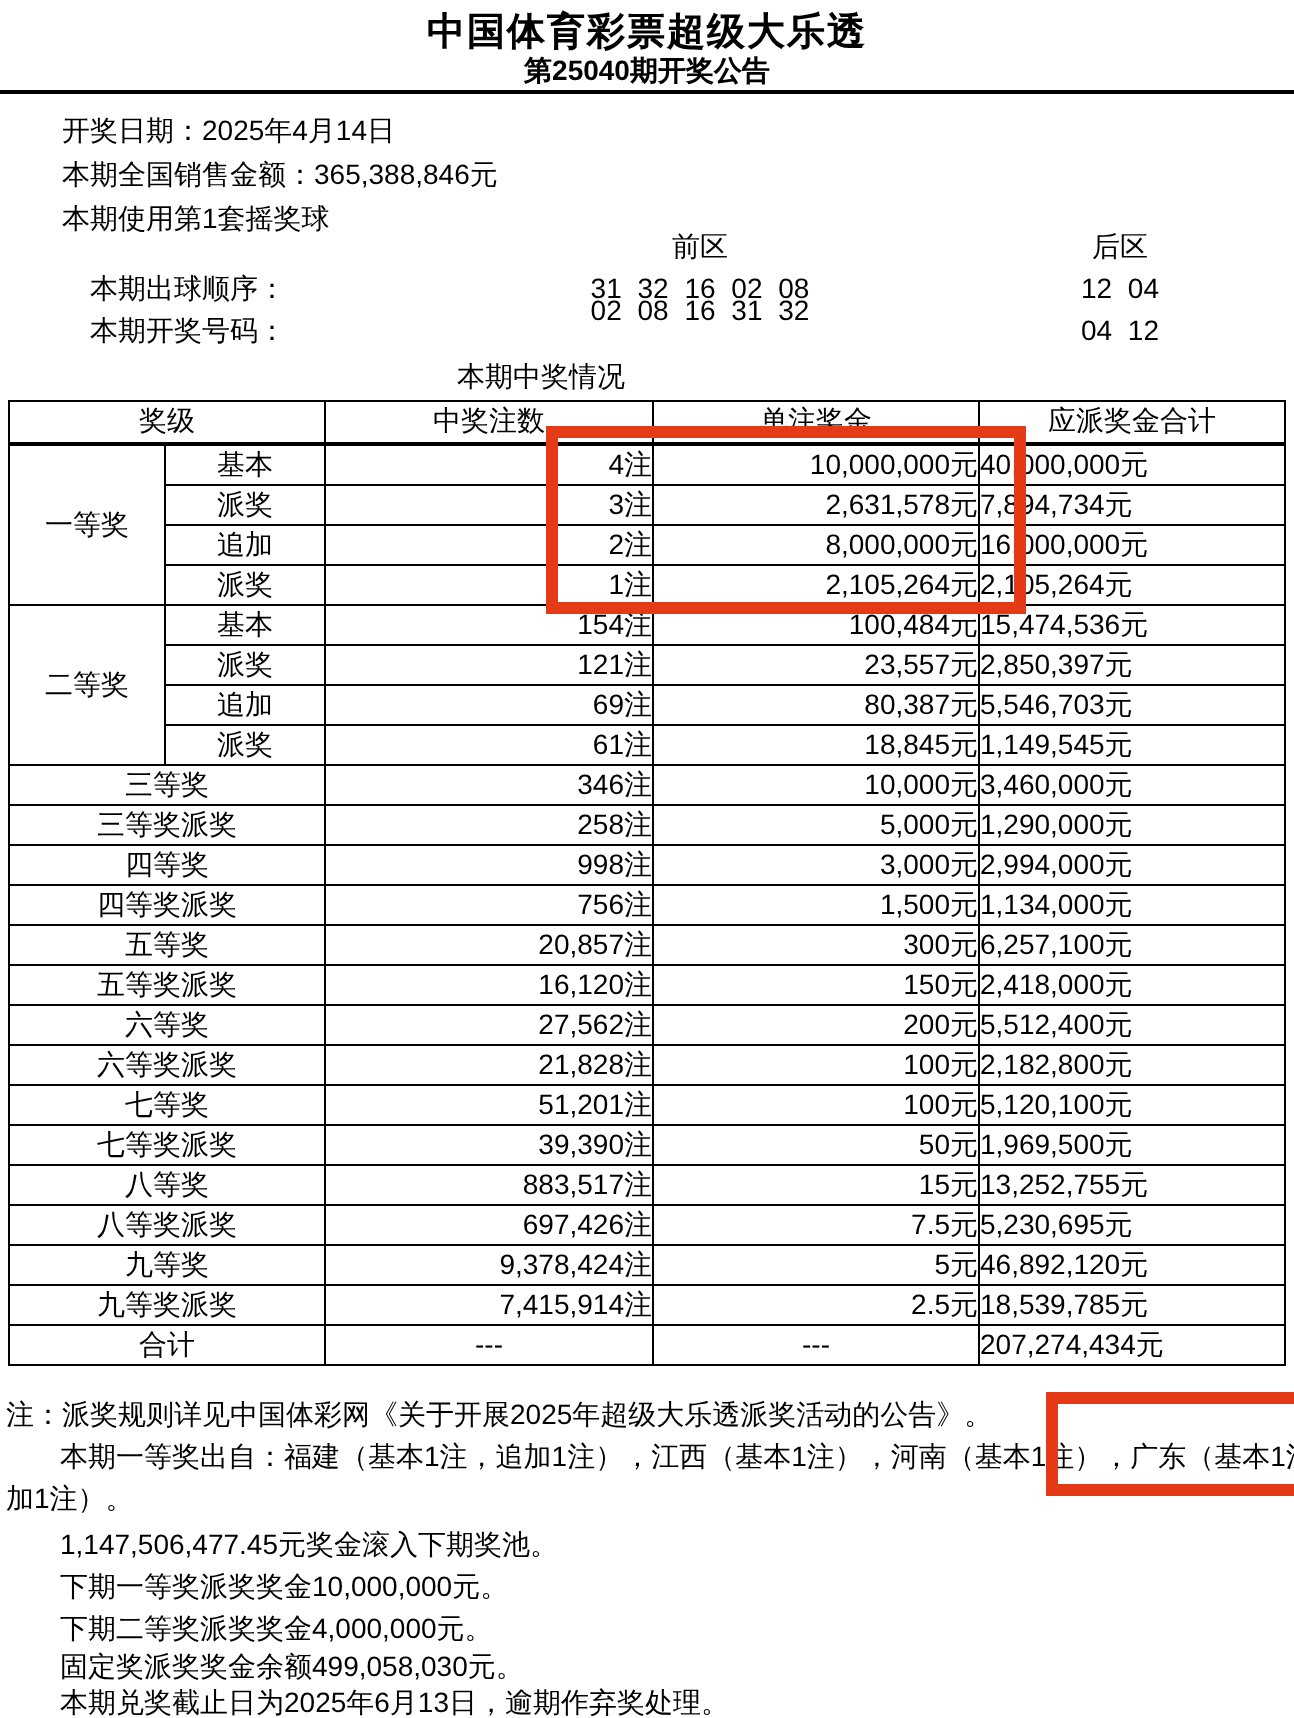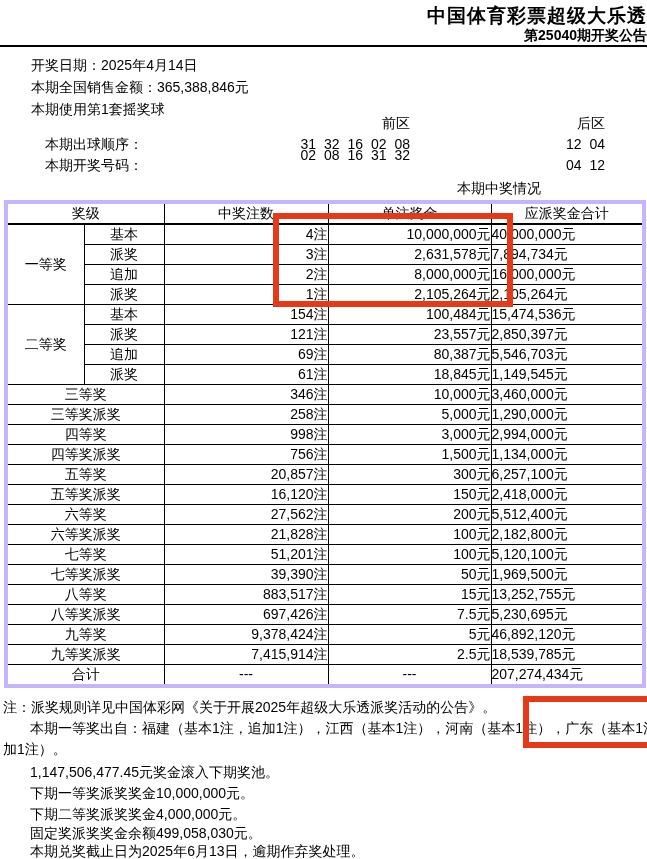--- a/index.html
+++ b/index.html
@@ -4,21 +4,21 @@
 <style>
   * { box-sizing: border-box; }
   html,body { margin:0; padding:0; }
   body {
     width:647px; height:859px; position:relative; overflow:hidden;
     background:#ffffff; color:#000;
     font-family:"Liberation Sans","DejaVu Sans",sans-serif;
     font-size:14px;
   }
   .abs { position:absolute; white-space:nowrap; }
-  .center { text-align:right; }
+  .center { text-align:center; }
 
   .page-title  { top:3px;  left:0; width:647px; font-size:19px; font-weight:bold; letter-spacing:1px; }
   .page-subtitle{ top:27px; left:0; width:647px; font-size:14px; font-weight:bold; }
   .rule { top:45px; left:0; width:647px; height:2px; background:#000; }
 
   .info-line1 { top:57px;  left:31px; }
   .info-line2 { top:79px;  left:31px; }
   .info-line3 { top:101px; left:31px; }
 
   .zone-front-label { top:115px; left:290px; width:120px; }
@@ -28,21 +28,21 @@
   .order-back   { top:136px; left:515px; width:90px;  word-spacing:4px; }
   .result-label { top:157px; left:45px; }
   .result-front { top:147px; left:290px; width:120px; word-spacing:4px; }
   .result-back  { top:157px; left:515px; width:90px;  word-spacing:4px; }
 
   .table-title { top:180px; left:0; width:541px; }
 
   table.prize {
     position:absolute; top:200px; left:4px; width:638px;
     border-collapse:collapse; table-layout:fixed;
-    border:4px solid #c4b5fd;
+    border:1px solid #c4b5fd;
   }
   table.prize th, table.prize td {
     border:1px solid #000; padding:0; height:20px; line-height:19px;
     font-size:14px; font-weight:normal; overflow:hidden; white-space:nowrap;
   }
   table.prize th { border-bottom:2px solid #000; text-align:center; height:21px; }
   td.c-level { text-align:center; }
   td.c-sub   { text-align:center; }
   td.c-count { text-align:right; padding-right:4px; }
   td.c-prize { text-align:right; padding-right:5px; }

